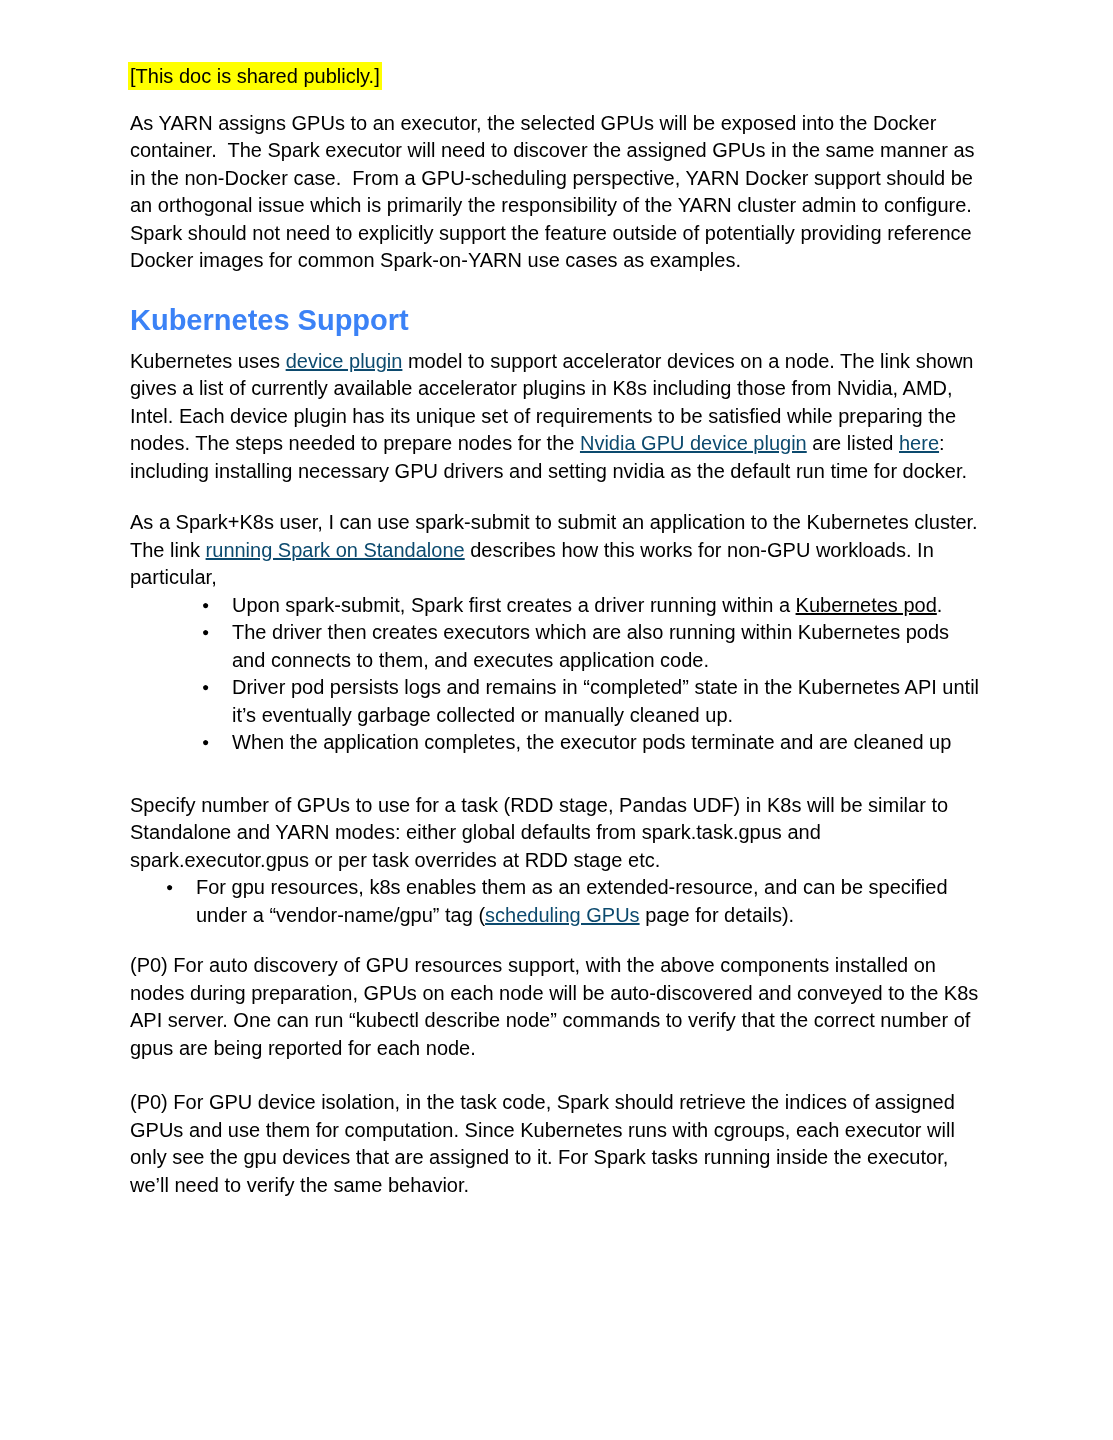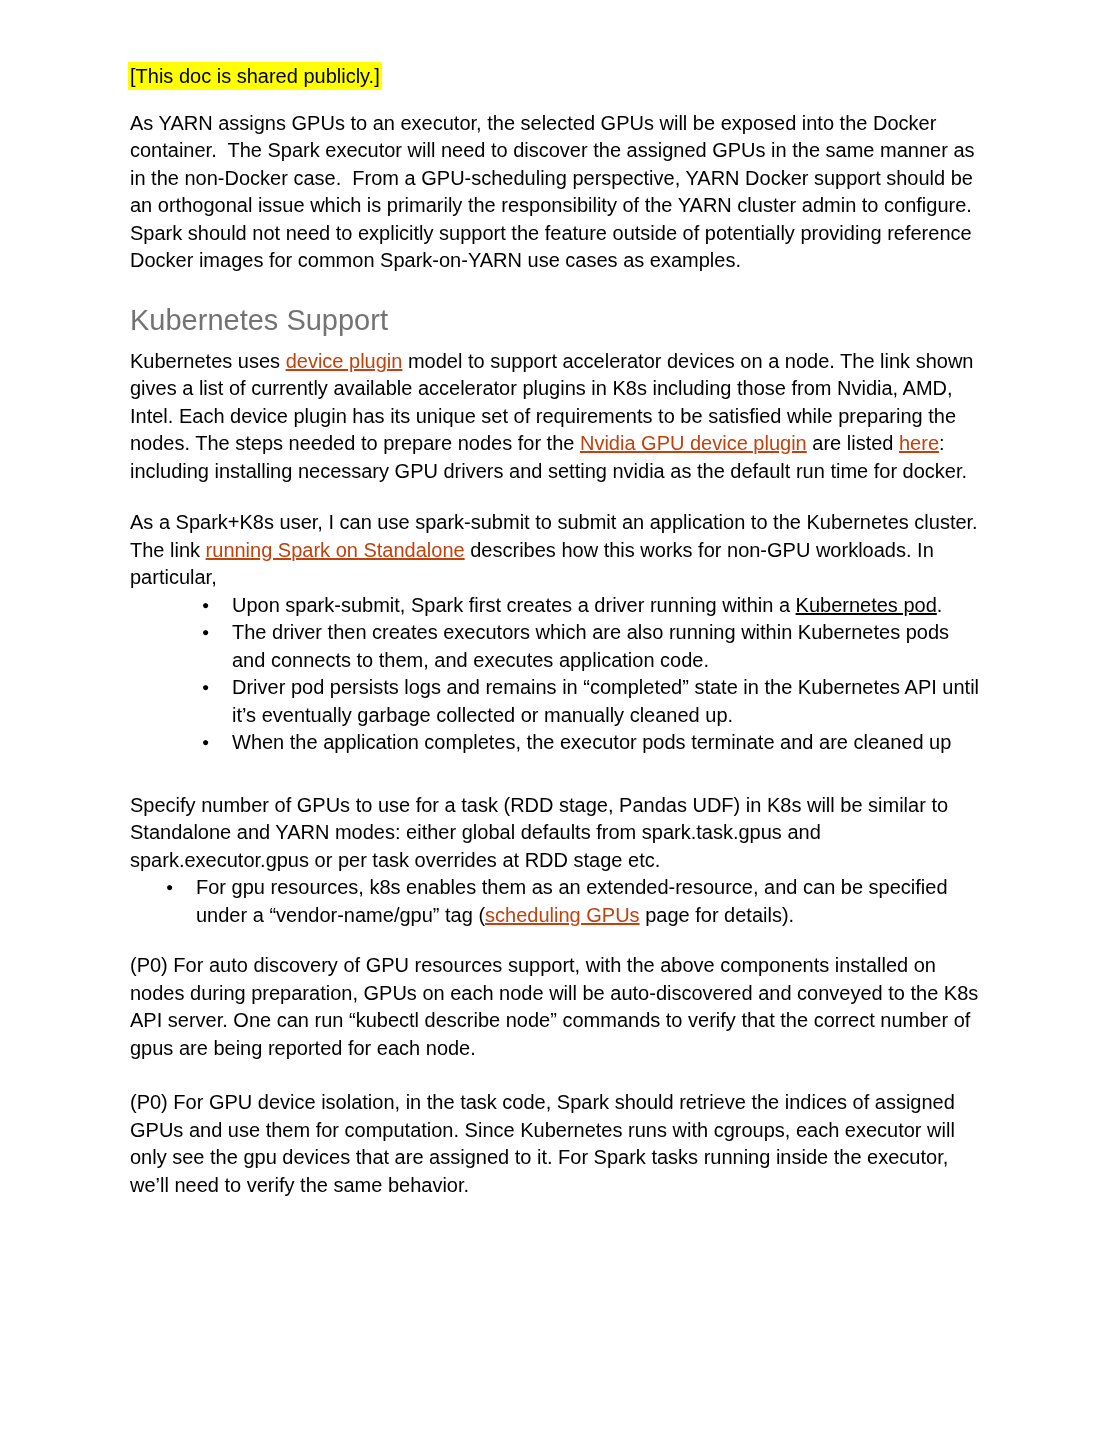--- a/index.html
+++ b/index.html
@@ -21,22 +21,22 @@
     background: #ffff00;
     padding: 3px 2px;
     margin-left: -2px;
     margin-top: 30px;
   }
   .para-yarn { margin-top: 19px; }
   h2.doc-heading {
     margin: 28px 0 11px 0;
     font-size: 29px;
     line-height: 34px;
-    font-weight: 400;
-    color: #737373;
+    font-weight: 700;
+    color: #3b82f6;
     letter-spacing: 0;
   }
   .para-spark-user { margin-top: 24px; }
   .para-specify { margin-top: 35px; }
   .para-auto { margin-top: 23px; }
   .para-isolation { margin-top: 27px; }
   ul.bullets {
     margin: 0;
     padding: 0;
     list-style: none;
@@ -46,21 +46,21 @@
   ul.bullets li { position: relative; }
   ul.bullets li::before {
     content: "\25CF";
     position: absolute;
     left: -30px;
     top: 0;
     font-size: 12px;
     line-height: 27.5px;
   }
   a.doc-link {
-    color: #c2410c;
+    color: #0c4a6e;
     text-decoration: underline;
     cursor: pointer;
   }
   .u-text { text-decoration: underline; }
 </style>
 </head>
 <body>
 
 <div class="page">
 

